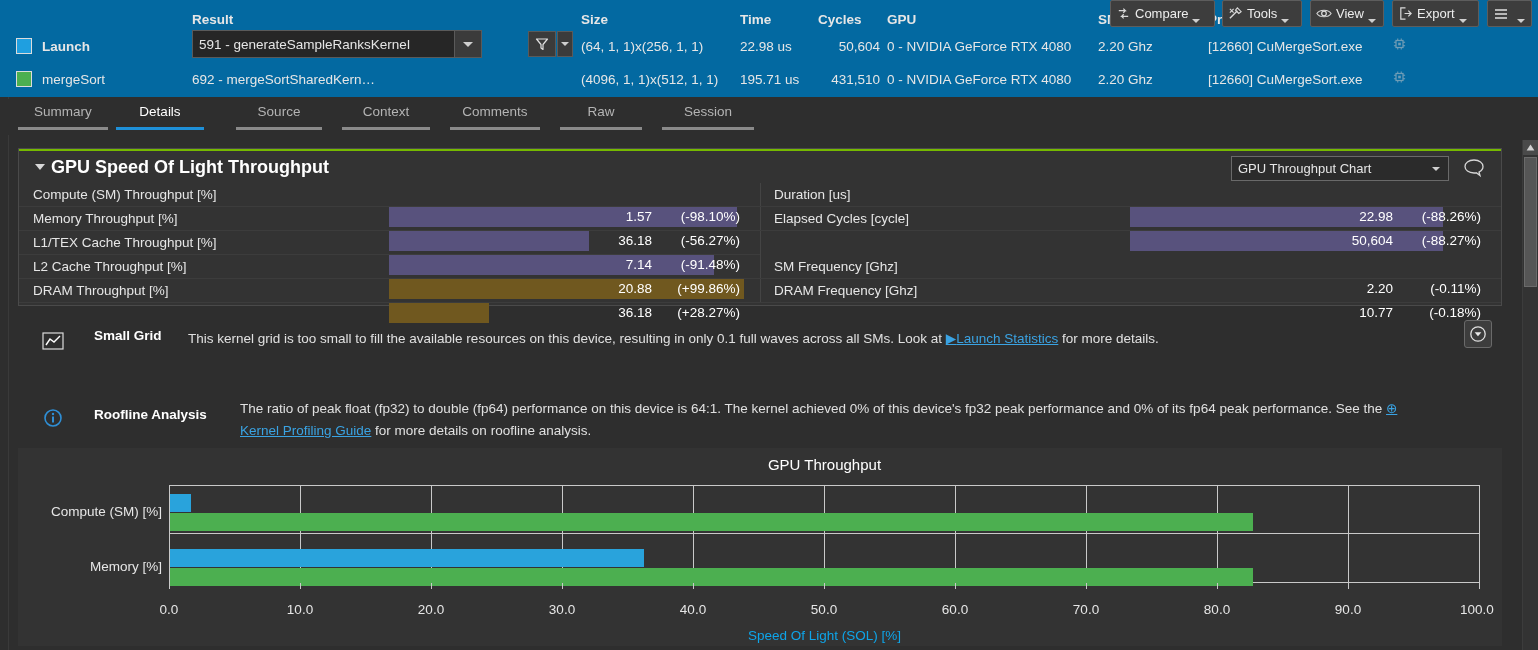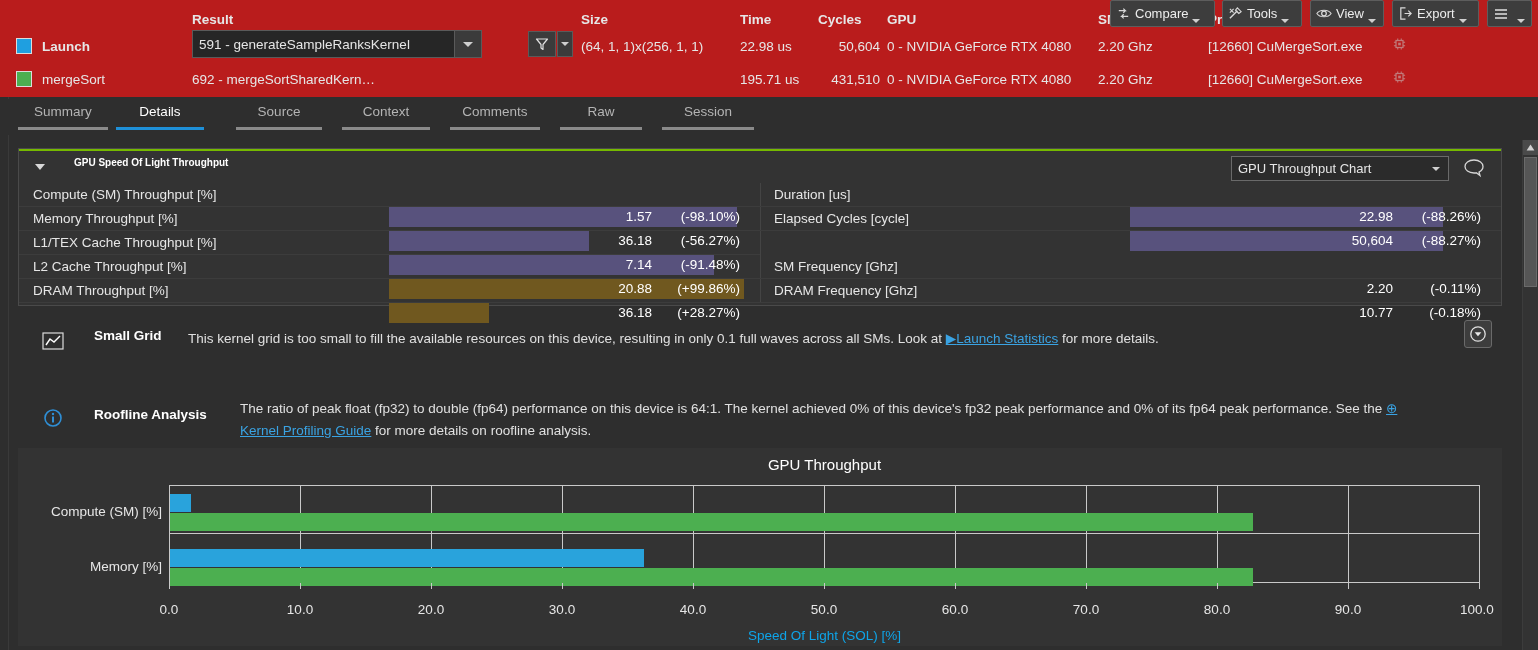--- a/index.html
+++ b/index.html
@@ -5,21 +5,21 @@
   html,body{margin:0;padding:0;}
   body{
     width:1538px;height:650px;overflow:hidden;
     background:#2e2e2e;color:#e8e8e8;
     font-family:"Liberation Sans","DejaVu Sans",sans-serif;
     font-size:13px;
   }
   .app{position:relative;width:1538px;height:650px;}
 
   
-  .topbar{position:absolute;left:0;top:0;width:1538px;height:97px;background:#b91c1c;}
+  .topbar{position:absolute;left:0;top:0;width:1538px;height:97px;background:#0369a1;}
   .tr{position:absolute;left:0;width:1538px;height:31px;white-space:nowrap;}
   .tr.hdr{top:4px;font-weight:bold;color:#f2f2f2;font-size:13.5px;}
   .tr.r1{top:31px;}
   .tr.r2{top:64px;}
   .cell{position:absolute;top:0;line-height:31px;font-size:13.5px;color:#e6e6e6;overflow:hidden;}
   .c-swatch{left:16px;width:60px;}
   .c-name{left:42px;}
   .c-result{left:192px;width:330px;}
   .c-size{left:581px;width:150px;}
   .c-time{left:740px;width:95px;}
@@ -63,21 +63,21 @@
   .tbtn .ic{margin-right:4px;display:flex;align-items:center;}
   .tbtn .dd{margin-left:4px;align-self:flex-end;margin-bottom:3px;}
 
   
   .section{
     position:absolute;left:18px;top:148px;width:1484px;height:158px;
     background:#333333;border:1px solid #4a4a4a;box-sizing:border-box;
   }
   .section .topline{position:absolute;left:0;top:0;width:100%;height:2px;background:#76b900;}
   .sec-hdr{position:absolute;left:0;top:2px;width:100%;height:32px;}
-  .sec-title{position:absolute;left:16px;top:6px;font-size:10px;font-weight:bold;color:#ffffff;margin-left:23px;}
+  .sec-title{position:absolute;left:16px;top:6px;font-size:18px;font-weight:bold;color:#ffffff;}
   .tri{position:absolute;left:16px;top:13px;width:0;height:0;border-left:5px solid transparent;border-right:5px solid transparent;border-top:6px solid #d8d8d8;}
   .sec-combo{position:absolute;right:52px;top:5px;width:218px;height:25px;background:#2b2b2b;border:1px solid #6a6a6a;box-sizing:border-box;display:flex;align-items:center;}
   .sec-combo .txt{flex:1;padding-left:6px;font-size:13px;color:#e6e6e6;}
   .sec-combo .arrow{width:24px;display:flex;align-items:center;justify-content:center;}
   .bubble{position:absolute;right:16px;top:7px;width:22px;height:20px;}
 
   .grid{position:absolute;left:0;top:34px;width:100%;}
   .mrow{position:relative;height:24px;width:100%;}
   .mrow .half{position:absolute;top:0;height:24px;}
   .half.left{left:0;width:741px;}
@@ -180,20 +180,21 @@
     <div class="filtdrop">
         <span class="caret sm"></span>
       </div>
 
     <div class="tr r2">
       <div class="cell c-swatch">
         <span class="swatch" style="background:#4caf50"></span>
       </div>
       <div class="cell c-name">mergeSort</div>
       <div class="cell c-result">692 - mergeSortSharedKern…</div>
+      <div class="cell c-size">(4096, 1, 1)x(512, 1, 1)</div>
       <div class="cell c-time">195.71 us</div>
       <div class="cell c-cycles">431,510</div>
       <div class="cell c-gpu">0 - NVIDIA GeForce RTX 4080</div>
       <div class="cell c-smf">2.20 Ghz</div>
       <div class="cell c-proc">[12660] CuMergeSort.exe</div>
       <div class="cell c-attr">
         <svg class="chip" viewBox="0 0 16 16">
           <rect x="4" y="4" width="8" height="8" fill="none" stroke="#c8c8c8" stroke-width="1.4"></rect>
           <rect x="6.5" y="6.5" width="3" height="3" fill="#c8c8c8"></rect>
           <g stroke="#c8c8c8" stroke-width="1.2">

